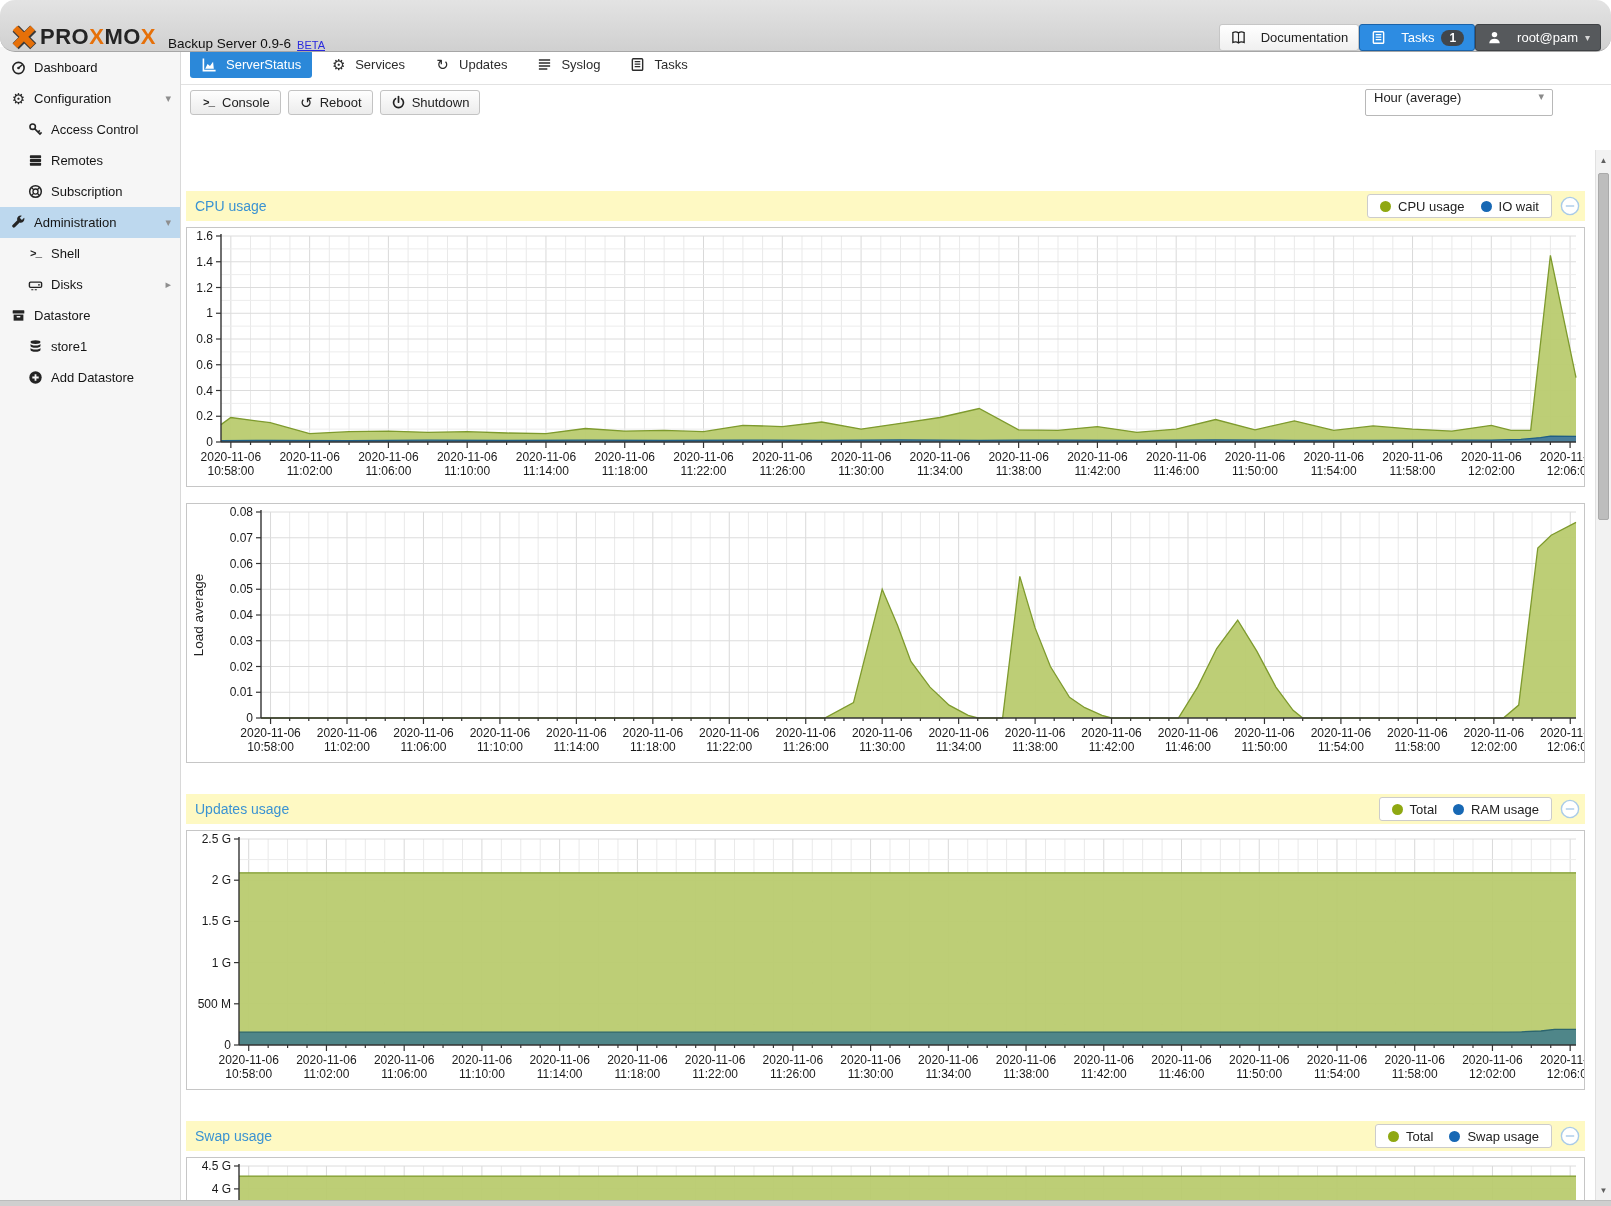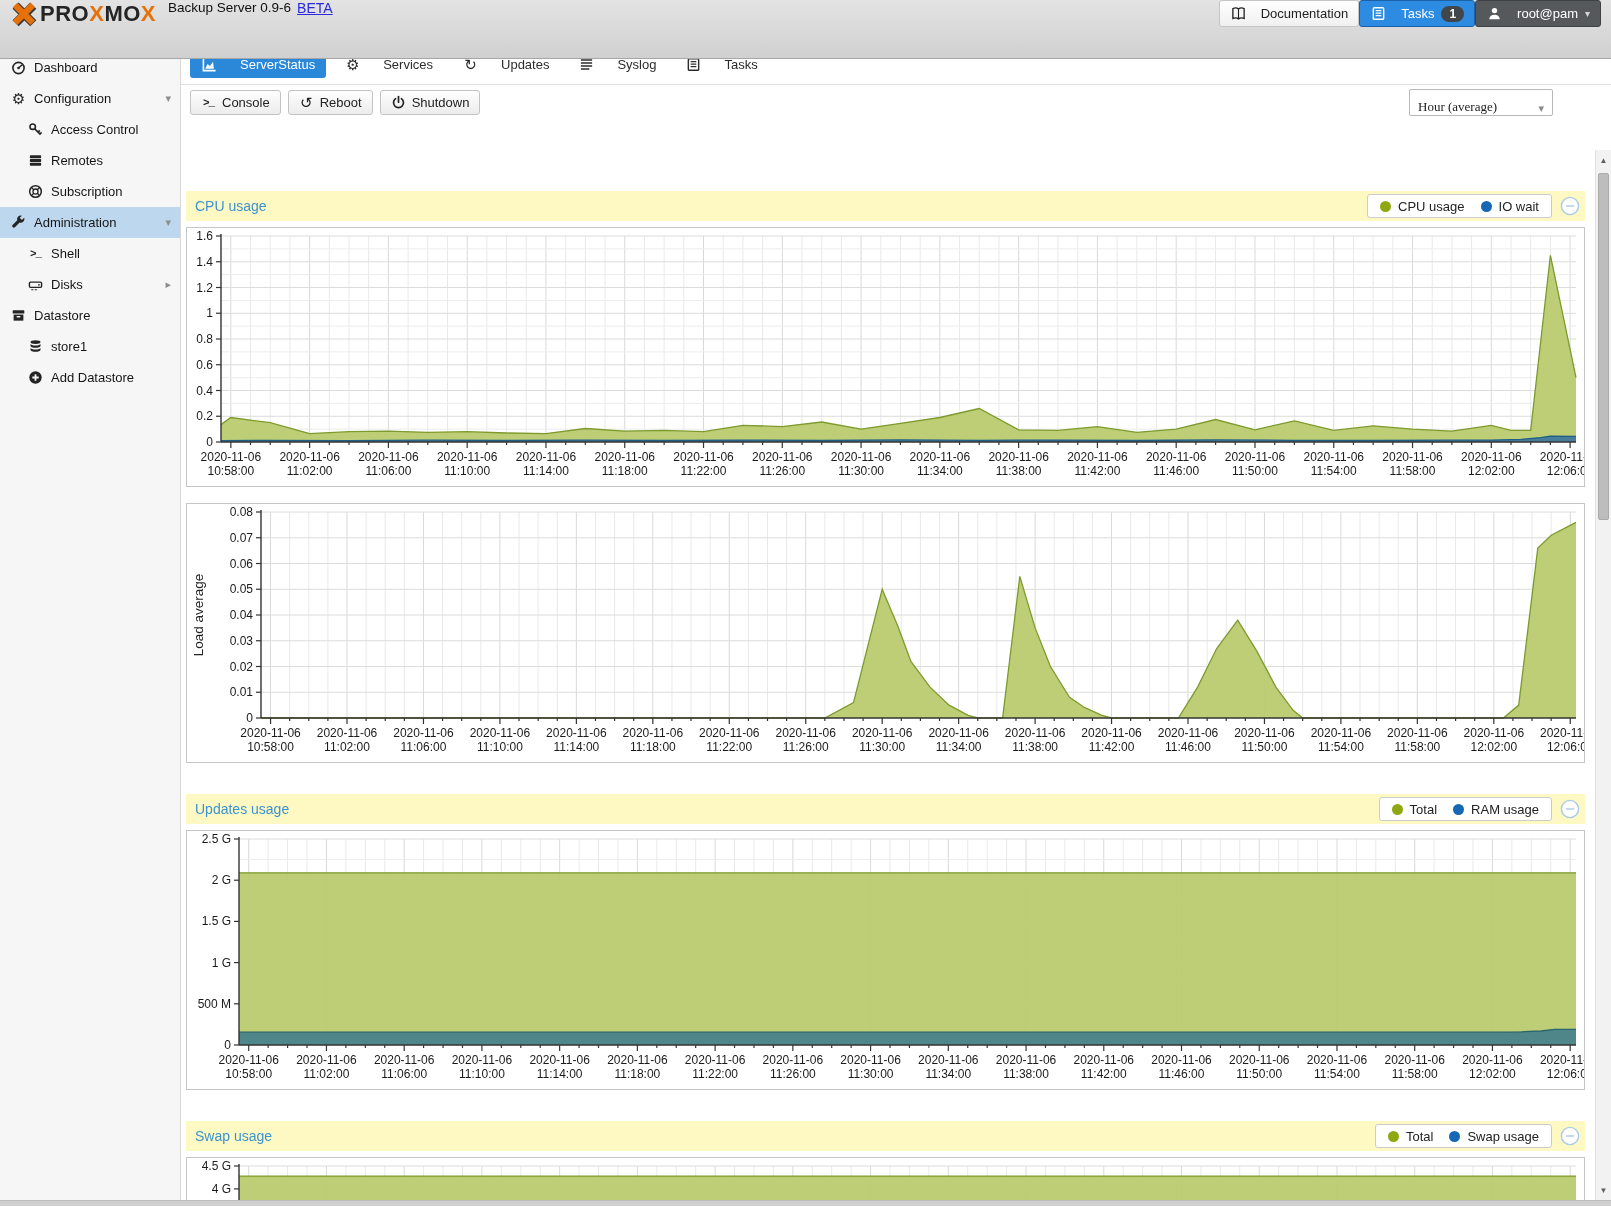--- a/index.html
+++ b/index.html
@@ -5,31 +5,31 @@
   * { box-sizing: border-box; }
   html,body { margin:0; padding:0; }
   body {
     width:1611px; height:1206px; overflow:hidden;
     font-family:"Liberation Sans", sans-serif; background:#fff; color:#1a1a1a;
   }
   #stage { position:relative; width:1611px; height:1206px; overflow:hidden; }
 
   
   .topbar {
-    position:absolute; top:0; left:0; right:0; height:59px;
+    position:absolute; top:0; left:0; right:0; height:52px;
     background:linear-gradient(#e3e3e3,#d0d0d0);
     border-bottom:1px solid #a6a6a6;
-    display:flex; align-items:flex-start; z-index:5;
+    display:flex; align-items:flex-end; z-index:5;border-radius:15px;
   }
   .logo { display:flex; align-items:center; margin-left:10px; }
   .logo-x { display:inline-flex; margin-right:2px; }
   .logo-text { font-size:22px; font-weight:bold; color:#242424; letter-spacing:.5px; }
   .logo-text .lx { color:#e67009; }
   .product { margin-left:12px; font-size:13.5px; color:#101010; }
-  .beta-link { margin-left:6px; font-size:14px; color:#2929de; text-decoration:underline; cursor:pointer; }
+  .beta-link { margin-left:6px; font-size:11px; color:#2929de; text-decoration:underline; cursor:pointer; }
   .topbar-right { margin-left:auto; margin-right:10px; display:flex; align-items:center; }
   .tbtn { height:27px; display:inline-flex; align-items:center; gap:7px; padding:0 10px;
           border-radius:3px; font-size:13px; cursor:pointer; }
   .tbtn.doc { background:linear-gradient(#ffffff,#f0f0f0); border:1px solid #c6c6c6; color:#222; }
   .tbtn.tasks { background:#2d8ce2; border:1px solid #1a62a8; color:#fff; }
   .badge { background:#41464b; color:#fff; border-radius:9px; padding:1px 8px; font-size:12px; font-weight:bold; }
   .tbtn.user { background:#56595c; border:1px solid #3f4245; color:#fff; }
   .tbtn .caret { font-size:10px; color:#d6d6d6; }
 
   
@@ -49,32 +49,32 @@
   .icon { width:17px; height:16px; display:inline-flex; align-items:center; justify-content:center;
           margin-right:7px; flex:none; }
   .icon svg { display:block; }
   .tglyph { font-size:15px; line-height:15px; }
   .tmono { font-family:"Liberation Mono", monospace; font-size:11px; font-weight:bold; letter-spacing:-1px; }
 
   
   .main { position:absolute; left:181px; top:47px; right:0; bottom:6px; background:#fff; }
   .page-title { padding:8px 0 2px 10px; font-size:15px; color:#2f8ccc; height:30px; }
   .tabbar { display:flex; align-items:center; gap:7px; padding:3px 8px 6px 9px; border-bottom:1px solid #e2e2e2; height:38px; }
-  .tab { height:28px; display:inline-flex; align-items:center; gap:22px; padding:0 11px;
+  .tab { height:28px; display:inline-flex; align-items:center; gap:8px; padding:0 11px;
          border-radius:3px; font-size:13px; color:#2c2c2c; cursor:pointer; }
   .tab .icon { margin-right:0; }
   .tab.active { background:#2b88d9; color:#fff; }
   .toolbar { display:flex; align-items:center; gap:7px; padding:5px 9px; height:35px; }
   .btn { height:25px; display:inline-flex; align-items:center; gap:6px; padding:0 10px;
          background:linear-gradient(#fefefe,#ececec); border:1px solid #c3c3c3; border-radius:3px;
          font-size:13px; color:#222; cursor:pointer; }
   .btn .icon { margin-right:0; width:15px; }
-  .combo { margin-left:auto; margin-right:49px; width:144px; height:27px; background:#fff;
-           border:1px solid #b8b8b8; border-radius:2px; display:flex; align-items:flex-end;
-           font-size:13px; color:#222; padding-left:8px; cursor:pointer;font-family:Liberation Serif, serif; }
+  .combo { margin-left:auto; margin-right:49px; width:188px; height:27px; background:#fff;
+           border:1px solid #b8b8b8; border-radius:2px; display:flex; align-items:flex-start;
+           font-size:13px; color:#222; padding-left:8px; cursor:pointer; }
   .combo .caret { margin-left:auto; padding-right:8px; color:#8a8a8a; font-size:11px; }
 
   
   .panels { position:absolute; top:103px; left:5px; right:26px; bottom:0; overflow:hidden; padding-top:10px; }
   .panel { margin-bottom:16px; }
   .panel-hd { height:30px; background:#fef9c3; display:flex; align-items:center; padding:0 5px 0 9px; margin-bottom:6px;margin-top:31px; }
   .panel-title { font-size:14px; font-weight:normal; color:#3b93d2; margin:0; }
   .legend { margin-left:auto; display:flex; align-items:center; gap:16px; background:#fff;
             border:1px solid #ccc; border-radius:3px; height:24px; padding:0 12px; font-size:13px;
             color:#222; margin-right:8px; }

